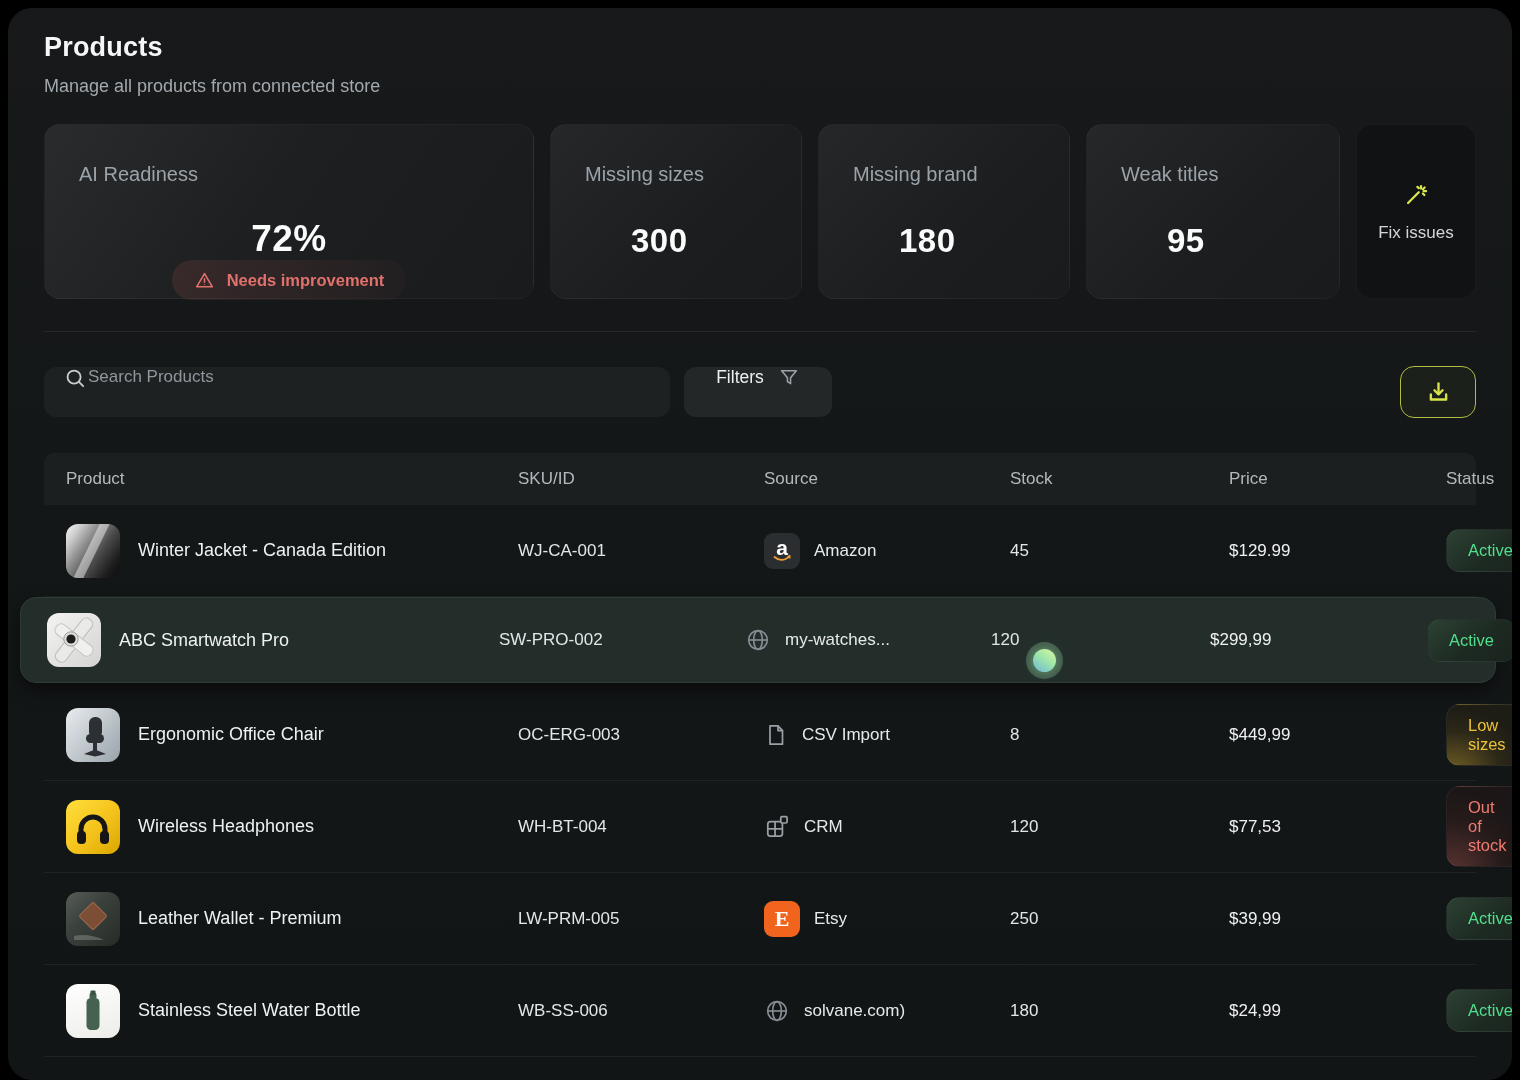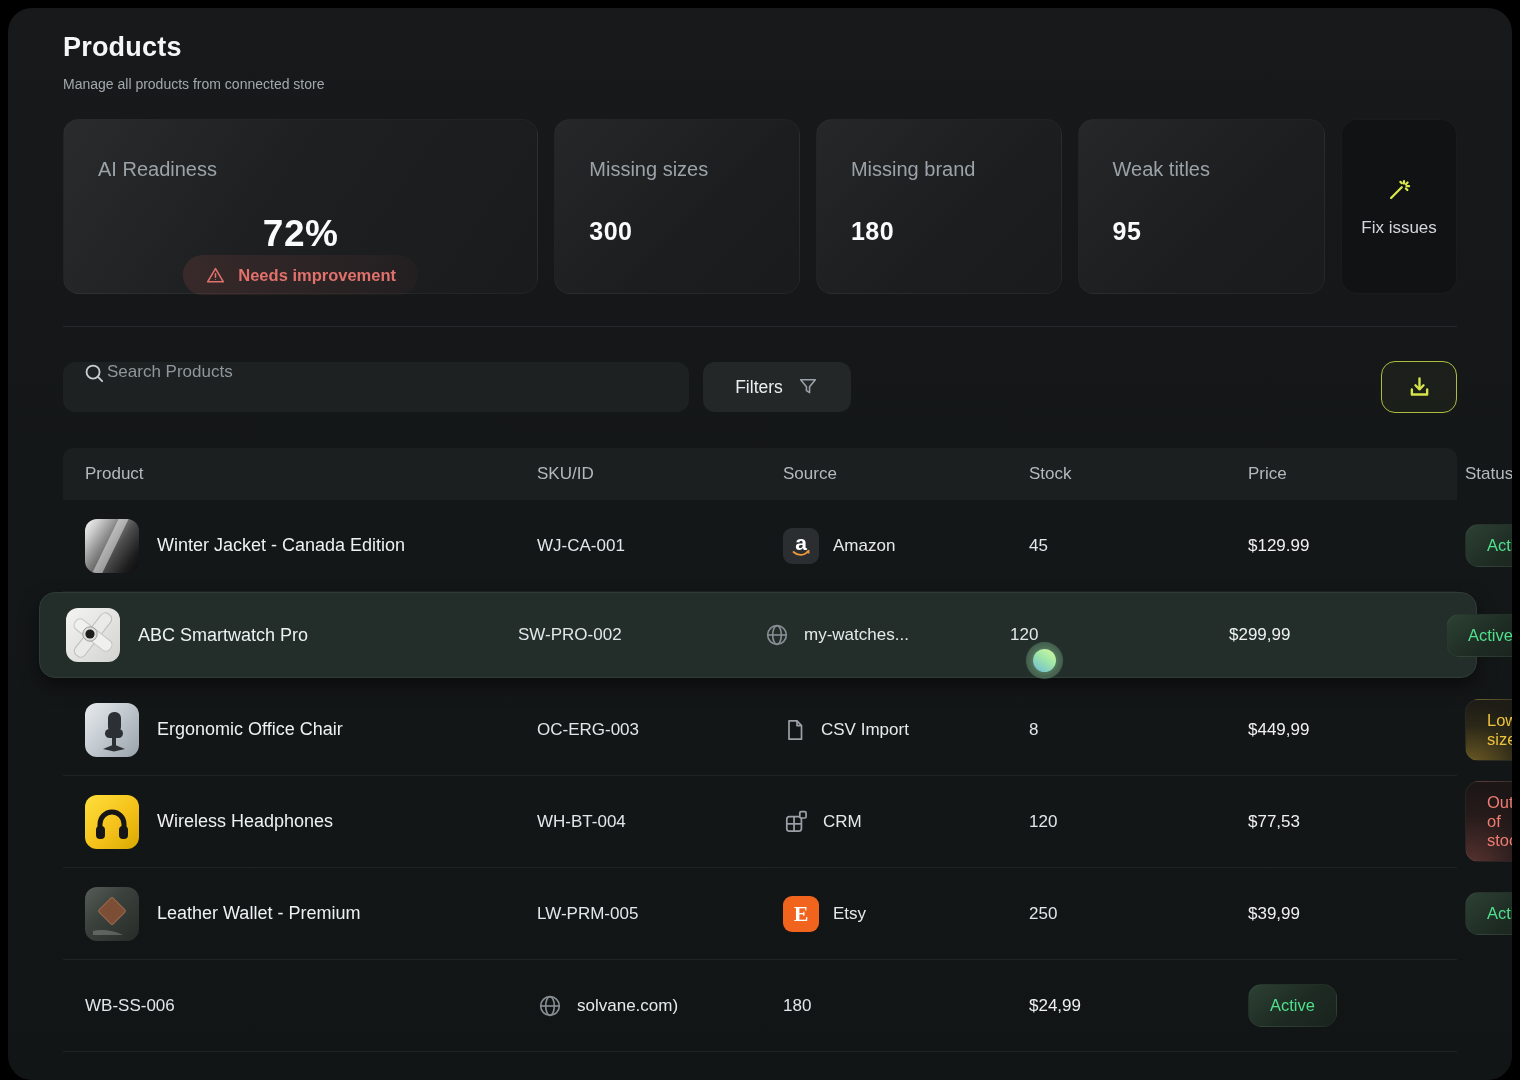--- a/index.html
+++ b/index.html
@@ -1,57 +1,57 @@
 <!DOCTYPE html>
 <html><head>
 <meta charset="utf-8">
 <style>
   * { margin:0; padding:0; box-sizing:border-box; }
   html,body { width:1520px; height:1080px; background:#000; overflow:hidden;
               font-family:"Liberation Sans", sans-serif; }
   .panel { position:absolute; left:8px; top:8px; width:1504px; height:1072px;
            background:linear-gradient(180deg,#17191b 0%, #141718 45%, #121516 100%);
            border-radius:24px; overflow:hidden; }
-  .content { padding:0 55px; position:relative; height:100%; }
+  .content { padding:0 36px; position:relative; height:100%; }
 
   
   .page-title { padding-top:24px; font-size:27px; font-weight:700; color:#f4f6f7; letter-spacing:.2px; }
-  .page-subtitle { margin-top:13px; font-size:14px; color:#a2a9ae; }
+  .page-subtitle { margin-top:13px; font-size:18px; color:#a2a9ae; }
 
   
   .stats { margin-top:27px; display:flex; gap:16px; height:175px; }
   .card { border-radius:16px; padding:38px 34px 0 34px; position:relative;
           background:linear-gradient(135deg,#252729 0%, #1b1d1f 60%, #191b1d 100%);
           border:1px solid rgba(255,255,255,0.03); }
   .card-ai { width:490px; background:linear-gradient(125deg,#2a2b2d 0%, #1d1f21 45%, #191b1d 100%); }
   .card-sm { width:252px; }
   .card-sm3 { width:254px; }
   .card-label { font-size:20px; color:#9ba3a9; }
   .card-main { display:flex; align-items:center; justify-content:space-between; margin-top:32px;flex-direction:column; }
   .card-value-big { font-size:37px; font-weight:700; color:#fafbfb; letter-spacing:.5px; }
-  .card-value { margin-top:36px; font-size:25px; font-weight:700; color:#fafbfb; letter-spacing:.5px; }
+  .card-value { margin-top:36px; font-size:33px; font-weight:700; color:#fafbfb; letter-spacing:.5px;margin-left:46px; }
   .ai-badge { display:flex; align-items:center; gap:12px; height:40px; padding:0 22px;
               border-radius:20px; background:linear-gradient(90deg, rgba(190,90,85,0.16), rgba(120,62,60,0.08));
               color:#e0716b; font-size:16.5px; font-weight:600; }
   .card-fix { width:120px; padding:0; background:#101213; border:1px solid rgba(255,255,255,0.04);
               display:flex; flex-direction:column; align-items:center; justify-content:center; gap:15px;
               cursor:pointer; }
   .card-fix span { font-size:17px; color:#d3d7da; }
 
   .divider { margin-top:32px; height:1px; background:#25282a; }
 
   
   .toolbar { margin-top:34px; display:flex; align-items:center; height:52px; }
   .search-box { width:626px; height:50px; background:#1d2122; border-radius:12px;
                 display:flex; align-items:flex-start; padding:0 20px; gap:1px; }
   .search-box input { flex:1; background:transparent; border:none; outline:none;
                       font-size:17px; color:#e7eaec; font-family:"Liberation Sans",sans-serif; }
   .search-box input::placeholder { color:#8f979c; }
   .btn-filters { margin-left:14px; width:148px; height:50px; background:#232728; border:none;
-                 border-radius:12px; display:flex; align-items:center; justify-content:center; gap:14px;
+                 border-radius:12px; display:flex; justify-content:center; gap:14px;
                  font-size:17.5px; color:#eceff0; font-family:"Liberation Sans",sans-serif; cursor:pointer; }
   .btn-download { margin-left:auto; width:76px; height:52px; border-radius:14px;
                   background:rgba(215,228,76,0.04); border:1.5px solid #aebc3f;
                   display:flex; align-items:center; justify-content:center; cursor:pointer; }
 
   
   .thead-row { margin-top:35px; height:52px; background:#1c1f20; border-radius:10px 10px 0 0; }
   .thead-row .th { font-size:17px; color:#b3b9bd; }
   .grid-cols { display:grid; grid-template-columns:424px 218px 218px 191px 189px 1fr;
                align-items:center; padding-left:22px;gap:28px; }
@@ -327,20 +327,30 @@
             <span class="e">E</span>
           </span>
         <span>Etsy</span>
       </div>
       <div class="cell">250</div>
       <div class="cell price">$39,99</div>
       <div><span class="badge badge-active">Active</span></div>
     </div>
 
     <div class="row grid-cols">
+      <div class="prod-cell">
+        <div class="thumb thumb-bottle">
+          <svg viewBox="0 0 54 54">
+              <rect x="20.5" y="14" width="13" height="32" rx="4.5" fill="#45614f"></rect>
+              <path d="M23.5 14v-2.5a3.5 3.5 0 0 1 7 0V14z" fill="#45614f"></path>
+              <rect x="24.5" y="6.5" width="5" height="4.5" rx="1" fill="#3a5243"></rect>
+            </svg>
+        </div>
+        <span class="prod-name">Stainless Steel Water Bottle</span>
+      </div>
       <div class="cell">WB-SS-006</div>
       <div class="src">
         <span style="display:flex">
           <svg viewBox="0 0 24 24" width="26" height="26" fill="none" stroke="#878e94" stroke-width="1.5">
               <circle cx="12" cy="12" r="8.6"></circle>
               <ellipse cx="12" cy="12" rx="4" ry="8.6"></ellipse>
               <line x1="3.4" y1="12" x2="20.6" y2="12"></line>
             </svg>
         </span>
         <span>solvane.com)</span>

